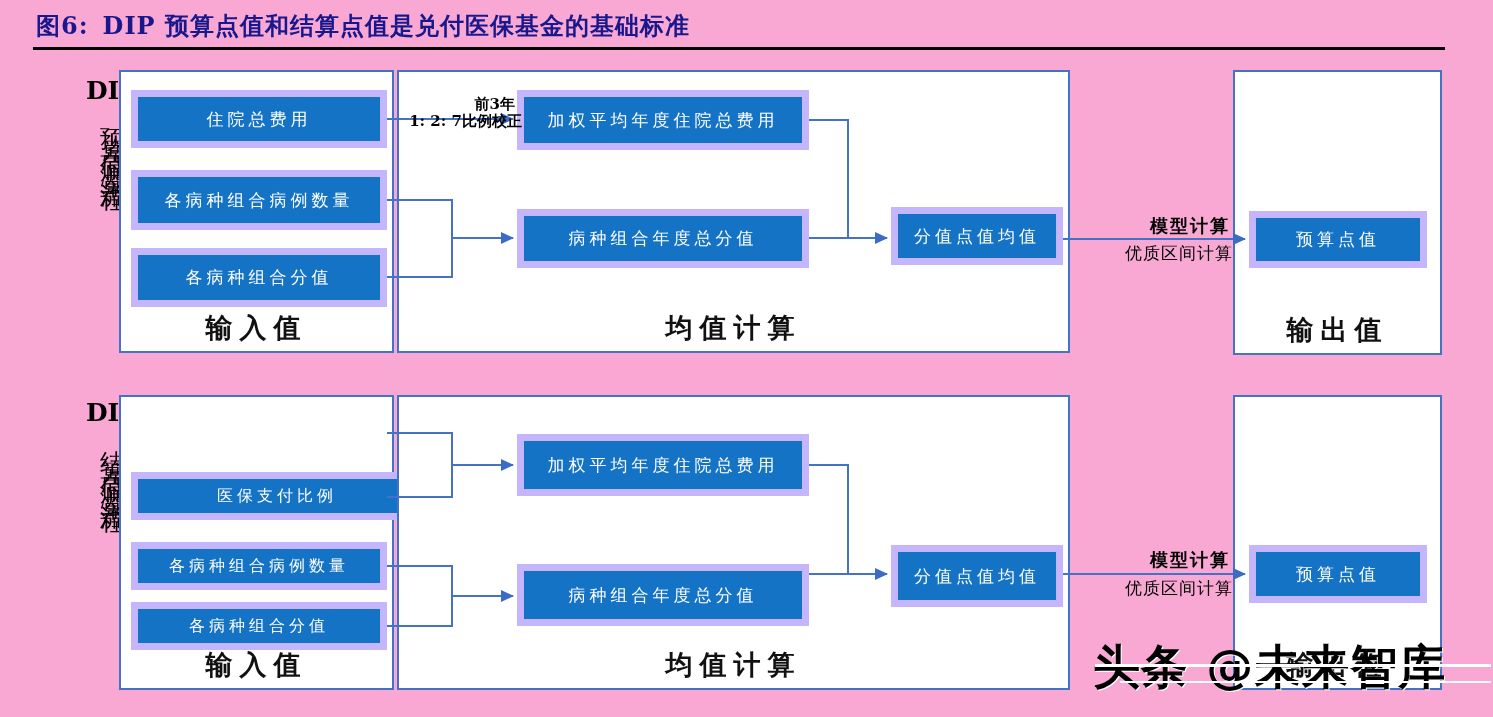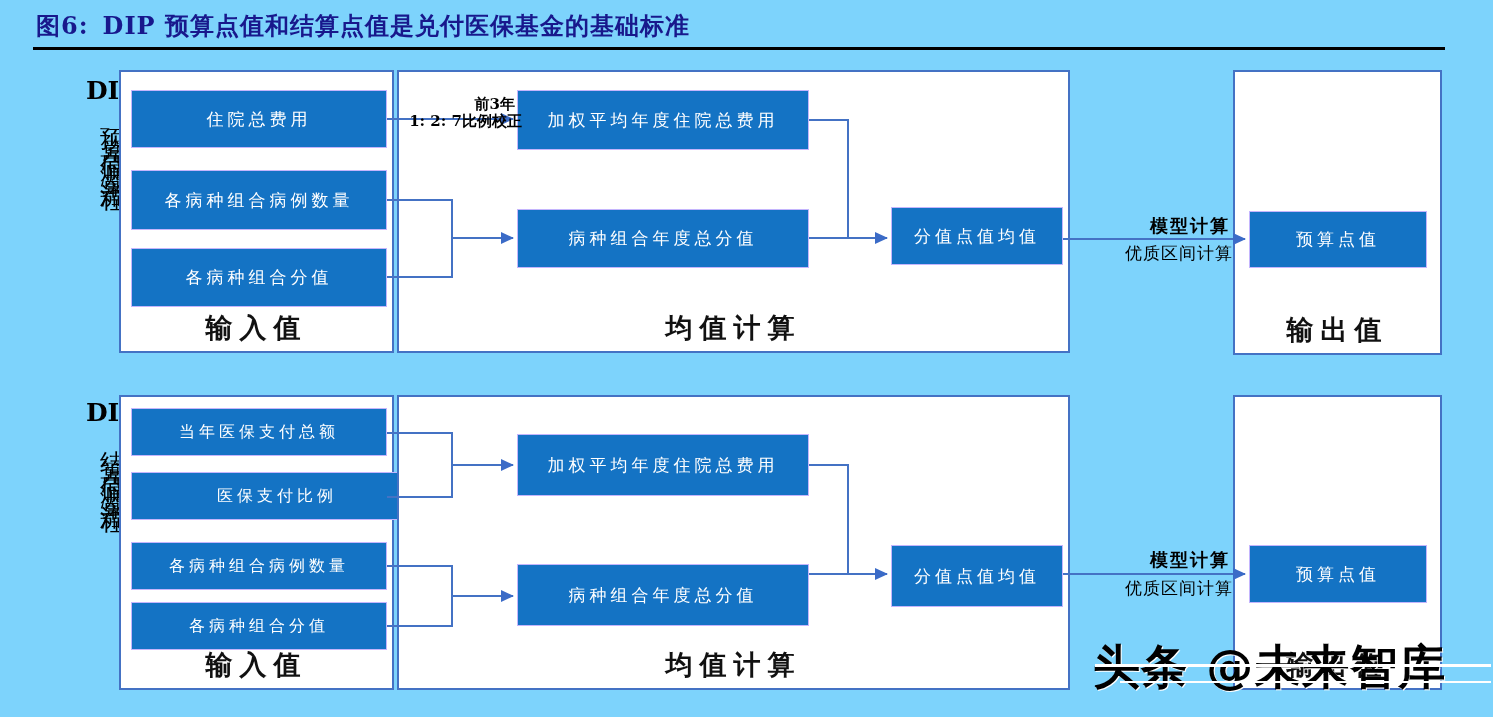--- a/index.html
+++ b/index.html
@@ -1,16 +1,16 @@
 <!DOCTYPE html>
 <html><head>
 <meta charset="utf-8">
 <style>
   html,body{margin:0;padding:0;background:#fff;}
-  #page{position:relative;width:1493px;height:717px;background:#7dd3fc;overflow:hidden;
+  #page{position:relative;width:1493px;height:717px;background:#f9a8d4;overflow:hidden;
         font-family:"DejaVu Serif", serif;}
   *{box-sizing:border-box;}
 
   
   .fig-title{position:absolute;left:36px;top:10px;font-size:24px;font-weight:bold;
              color:#18188C;letter-spacing:1px;white-space:nowrap;}
   .fig-title .gap{display:inline-block;width:14px;}
   .title-underline{position:absolute;left:33px;top:47px;width:1412px;height:3px;background:#000;}
 
   
@@ -18,21 +18,21 @@
   .side-latin{font-size:25px;font-weight:600;line-height:1;}
   .side-cjk{writing-mode:vertical-rl;text-orientation:upright;font-size:24px;
             letter-spacing:9px;margin-top:6px;line-height:1;}
 
   
   .container-box{position:absolute;background:#fff;border:2px solid #4472C4;}
   .caption{position:absolute;left:0;right:0;bottom:5px;text-align:center;font-weight:bold;
            font-size:27px;letter-spacing:7px;color:#111;}
 
   
-  .node{position:absolute;background:#1473C4;border:1px solid #c4b5fd;color:#fff;
+  .node{position:absolute;background:#1473C4;border:7px solid #c4b5fd;color:#fff;
         display:flex;align-items:center;justify-content:center;font-size:17px;
         letter-spacing:4px;text-align:center;white-space:nowrap;}
 
   
   .small-label{position:absolute;text-align:right;color:#000;white-space:nowrap;}
   .lbl-bold{font-weight:bold;}
 
   
   #connectors{position:absolute;left:0;top:0;z-index:2;}
   .node,.container-box{z-index:1;}
@@ -84,21 +84,20 @@
   <div class="small-label" style="left:1068px;top:242px;width:165px;font-size:17px;letter-spacing:1px;">优质区间计算</div>
 
   <div class="side-label" style="left:88px;top:400px;width:48px;">
     <span class="side-latin">DIP</span>
     <span class="side-cjk">结算点值测算流程</span>
   </div>
 
   <div class="container-box" style="left:119px;top:395px;width:275px;height:295px;">
     <div class="caption">输入值</div>
   </div>
-  <div class="node" style="left:131px;top:408px;width:256px;height:48px;font-size:16px;">当年医保支付总额</div>
   <div class="node" style="left:131px;top:472px;width:292px;height:48px;font-size:16px;">医保支付比例</div>
   <div class="node" style="left:131px;top:542px;width:256px;height:48px;font-size:16px;">各病种组合病例数量</div>
   <div class="node" style="left:131px;top:602px;width:256px;height:48px;font-size:16px;">各病种组合分值</div>
 
   <div class="container-box" style="left:397px;top:395px;width:673px;height:295px;">
     <div class="caption">均值计算</div>
   </div>
   <div class="node" style="left:517px;top:434px;width:292px;height:62px;">加权平均年度住院总费用</div>
   <div class="node" style="left:517px;top:564px;width:292px;height:62px;">病种组合年度总分值</div>
   <div class="node" style="left:891px;top:545px;width:172px;height:62px;">分值点值均值</div>

